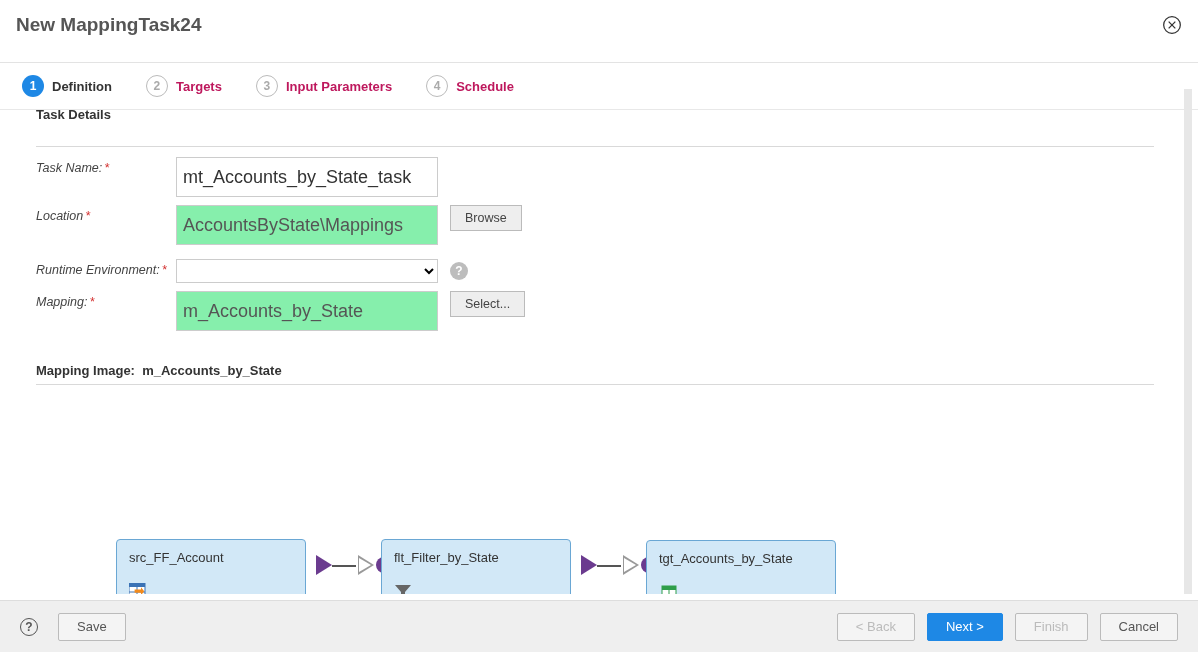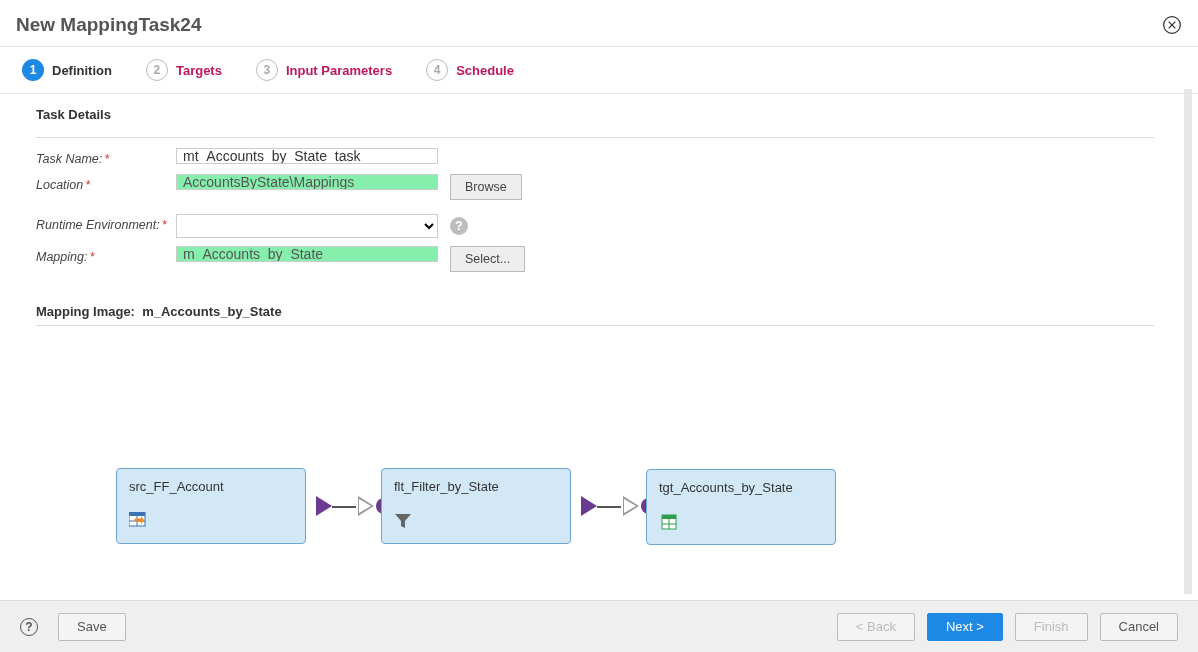--- a/index.html
+++ b/index.html
@@ -11,21 +11,21 @@
     background: #fff;
     width: 1198px;
     height: 652px;
     overflow: hidden;
     position: relative;
   }
   .header {
     display: flex;
     justify-content: space-between;
     align-items: center;
-    padding: 14px 16px 10px 16px;
+    padding: 14px 16px 26px 16px;
     border-bottom: 1px solid #e3e3e3;
     gap: 40px;
   }
   .header-title {
     font-size: 19px;
     font-weight: 600;
     color: #555;
   }
   .close-icon {
     width: 20px;
@@ -80,42 +80,42 @@
     flex: 1;
     overflow-y: auto;
     padding: 18px 30px 0 30px;
     border-right: 8px solid #e7e7e7; 
   }
   .section-title {
     font-weight: 700;
     color: #333;
     font-size: 13px;
     border-bottom: 1px solid #d9d9d9;
-    padding-bottom: 15px;
+    padding-bottom: 24px;
     margin-bottom: 10px;
   }
   .form-row {
     display: flex;
     align-items: flex-start;
     margin-bottom: 8px;
   }
   .form-label {
     width: 140px;
     padding-top: 4px;
     color: #444;
     font-size: 12.5px;
     font-style: italic;
   }
   .req { color: #d3302f; margin-left: 2px; }
   .text-input {
     width: 262px;
-    height: 16px;
+    height: 40px;
     border: 1px solid #ccc;
     padding: 2px 6px;
-    font-size: 14px;
+    font-size: 18px;
     color: #333;
     background: #fff;
   }
   .text-input.readonly {
     background: #86efac;
     color: #555;
   }
   .textarea-input {
     width: 262px;
     height: 72px;
@@ -173,20 +173,21 @@
     height: 200px;
   }
   .map-node {
     position: absolute;
     width: 190px;
     height: 76px;
     border: 1px solid #6aa7d4;
     border-radius: 4px;
     background: #d2e8f7;
     padding: 10px 12px;
+    margin-top: 12px;
   }
   .map-node-title {
     font-size: 13px;
     color: #333;
   }
   .map-node-icon {
     position: absolute;
     left: 12px;
     bottom: 10px;
   }

